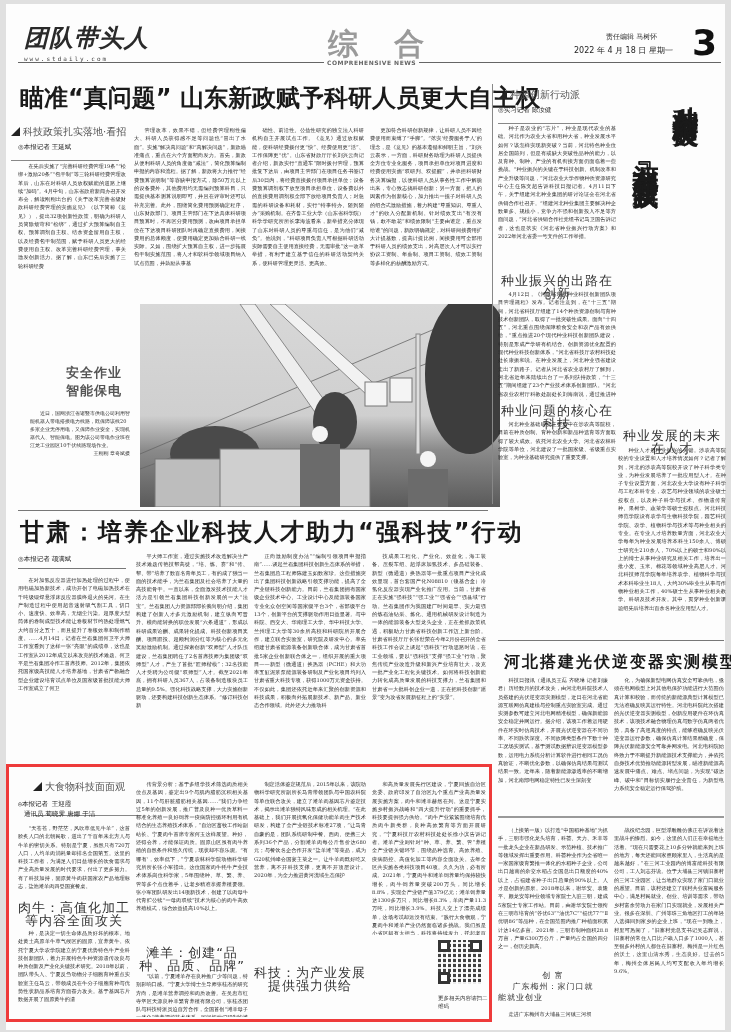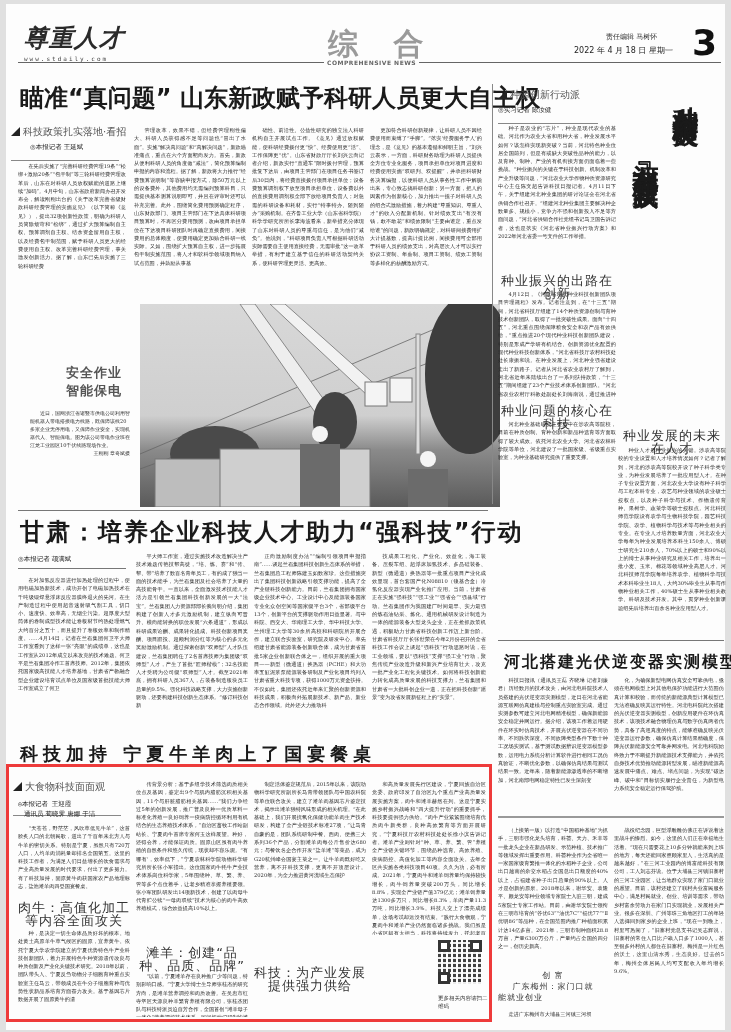--- a/index.html
+++ b/index.html
@@ -3,21 +3,21 @@
 <meta charset="utf-8">
 <style>
   * { box-sizing: border-box; margin: 0; padding: 0; }
   html, body { width: 731px; height: 1032px; background: #e0e0e0; overflow: hidden; }
   body { font-family: "DejaVu Serif", serif; color: #1a1a1a; position: relative; }
   .page { position: absolute; left: 6px; top: 4px; width: 719px; height: 1026px; background: #fdfdfd; }
   .abs { position: absolute; }
   
   .logo { left: 18px; top: 18px; font-family: "DejaVu Serif", serif; font-size: 24px; font-style: italic; font-weight: bold; letter-spacing: 1px; color: #2a2a2a; }
   .logo-url { left: 18px; top: 51px; font-family: "DejaVu Sans Mono", monospace; font-size: 6px; letter-spacing: 2px; color: #444; }
-  .section-title { left: 322px; top: 20px; font-family: Liberation Serif, serif; font-size: 30px; font-weight: bold; color: #9a9a9a; letter-spacing: 14px; }
+  .section-title { left: 322px; top: 20px; font-family: Liberation Sans, sans-serif; font-size: 30px; font-weight: bold; color: #9a9a9a; letter-spacing: 14px; }
   .section-sub { left: 318px; top: 55px; font-family: "DejaVu Sans", sans-serif; font-size: 6px; font-weight: bold; color: #666; letter-spacing: 0.5px; background: #fdfdfd; padding: 0 3px; }
   .rule-top { left: 12px; top: 58px; width: 703px; height: 1px; background: #666; }
   .editor { left: 600px; top: 28px; font-size: 7px; color: #333; font-family: "DejaVu Sans", sans-serif; }
   .date { left: 568px; top: 41px; font-size: 8px; color: #222; font-family: "DejaVu Sans", sans-serif; }
   .pagenum { left: 686px; top: 18px; font-family: "DejaVu Sans", sans-serif; font-size: 36px; font-weight: bold; color: #111; }
   
   .h1 { font-family: "DejaVu Sans", sans-serif; font-weight: bold; color: #1a1a1a; white-space: nowrap; }
   .h-main { left: 14px; top: 78px; font-size: 24px; letter-spacing: 0px; }
   .h-gansu { left: 14px; top: 512px; font-size: 24px; letter-spacing: 2px; }
   .h-ningxia { left: 14px; top: 738px; font-size: 18px; letter-spacing: 5px; }
@@ -43,32 +43,32 @@
       #fff; opacity: .85; }
   .qr::after { content: ""; position: absolute; inset: 0; background: repeating-linear-gradient(0deg, rgba(255,255,255,.9) 0 2px, transparent 2px 5px); }
   .qr-finder { position: absolute; width: 12px; height: 12px; border: 3px solid #111; background: #fff; z-index: 2; }
   .qr-cap { left: 432px; top: 990px; font-size: 5.5px; line-height: 8px; color: #333; width: 50px; }
 </style>
 </head>
 <body>
 
 <div class="page">
 
-  <div class="abs logo">尊重人才</div>
+  <div class="abs logo">团队带头人</div>
   <div class="abs logo-url">www.stdaily.com</div>
   <div class="abs section-title">综 合</div>
   <div class="abs rule-top"></div>
   <div class="abs section-sub">COMPREHENSIVE NEWS</div>
   <div class="abs editor">责任编辑  马树怀</div>
   <div class="abs date">2022 年 4 月 18 日  星期一</div>
   <div class="abs pagenum">3</div>
 
   <div class="abs h1 h-main">瞄准“真问题” 山东新政赋予科研人员更大自主权</div>
   <div class="abs kicker" style="left:5px;top:121px;width:108px;">科技政策扎实落地·看招</div>
-  <div class="abs byline" style="left:24px;top:139px;">◎本报记者  王延斌</div>
+  <div class="abs byline" style="left:12px;top:139px;">◎本报记者  王延斌</div>
   <div class="abs col" style="left:12px;top:158px;width:108px;height:140px;">
       <p>在先后实施了“完善科研经费管理19条”“松绑+激励20条”“包干制”等三轮科研经费管理改革后，山东在对科研人员放权赋能的道路上继续“加码”。4月中旬，山东省政府新闻办召开发布会，解读刚刚出台的《关于改革完善省级财政科研经费管理的实施意见》（以下简称《意见》），提出32项创新性政策，明确为科研人员简除烦苛和“松绑”，通过扩大预算编制自主权、预算调剂自主权、结余资金留用自主权，以及经费包干制范围，赋予科研人员更大的经费使用自主权。改革完善科研经费管理，事关激发创新活力。据了解，山东已先后实施了三轮科研经费</p>
     </div>
   <div class="abs col" style="left:128px;top:122px;width:112px;height:160px;">
       <p>管理改革，效果不错，但经费管理刚性偏大、科研人员获得感不足等问题也“冒出了水面”。实施“解决真问题”和“真解决问题”，新政瞄准痛点，重点在六个方面靶向发力。首先，新政从便利科研人员的角度做“减法”，简化预算编制申报的内容和流程。据了解，新政将大力推行“经费预算说明制”等容缺申报方式，除50万元以上的设备费外，其他费用均无需编列预算科目，只需提供基本测算说明即可，并且在评审时还可以补充完善。此外，围绕简化费用预测确定程序，山东财政部门、项目主管部门在下达具体科研项目预算时，不再区分费用预测，改由项目承担单位在下达项目科研团队时再确定直接费用，间接费用的总体额度，使费用确定更加贴合科研一线实际。又如，围绕扩大预算自主权，进一步拓展包干制实施范围，将人才和软科学领域项目纳入试点范围，并鼓励从事基</p>
     </div>
   <div class="abs col" style="left:246px;top:122px;width:112px;height:160px;">
       <p>础性、前沿性、公益性研究的独立法人科研机构自主开展试点工作。《意见》通过放权赋能，使科研经费拨付更“快”、经费使用更“活”、工作保障更“优”。山东省财政厅厅长刘兴云向记者介绍，新政实行“直通车”限时拨付管理，预算批复下达后，由项目主管部门在项目任务书签订后30日内，将经费直接拨付项目承担单位；设备费预算调剂权下放至项目承担单位，设备费以外的直接费用调剂权全部下放给项目负责人；对急需的科研设备和耗材，实行“特事特办、随到随办”采购机制。在齐鲁工业大学（山东省科学院）科学学研究所所长李海波看来，新举措充分体现了山东对科研人员的尊重与信任，是为他们“减负”。他说到，“科研项目负责人可根据科研活动实际需要自主使用直接经费，无需审批”这一改革举措，有利于建立基于信任的科研活动契约关系，使科研管理更灵活、更高效、</p>
     </div>
   <div class="abs col" style="left:364px;top:122px;width:112px;height:160px;">
@@ -160,22 +160,21 @@
     </div>
   <div class="abs subhead" style="left:492px;top:966px;width:110px;font-size:8px;line-height:11px;">
     <div>创  富</div>
     <div>广东梅州：家门口就</div>
     <div style="text-align:left;">能就业创业</div>
   </div>
   <div class="abs col" style="left:492px;top:1006px;width:110px;height:10px;">
       <p>走进广东梅州市大埔县三河镇三河坝</p>
     </div>
 
-  <div class="abs h1 h-ningxia">科技加持  宁夏牛羊肉上了国宴餐桌</div>
-  <div class="abs kicker" style="left:7px;top:776px;width:108px;">大食物科技面面观</div>
+  <div class="abs kicker" style="left:27px;top:776px;width:108px;">大食物科技面面观</div>
   <div class="abs byline" style="left:12px;top:796px;font-family:Liberation Mono, monospace;">◎本报记者  王迎霞</div>
   <div class="abs byline" style="left:18px;top:806px;">通讯员  荀晓霁  唐娜  于洁</div>
   <div class="abs col" style="left:12px;top:820px;width:112px;height:72px;">
       <p>“天苍苍，野茫茫，风吹草低见牛羊”，这首脍炙人口的北朝民歌，道出了千百年来北方人与牛羊的密切关系。特别是宁夏，虽然只有720万人口，人均羊肉消耗量却排名全国第五。这里的科技工作者，为满足人们日益增长的饮食需求与产业高质量发展的时代要求，付出了更多努力。有了科技加持，固原黄牛肉获国家农产品地理标志，盐池滩羊肉四登国宴餐桌。</p>
     </div>
   <div class="abs subhead" style="left:12px;top:897px;width:112px;">肉牛：高值化加工等内容全面攻关</div>
   <div class="abs col" style="left:12px;top:925px;width:112px;height:88px;">
       <p>种，是决定一切生命体品质好坏的根本。地处黄土高原羊牛草气候区的固原，宜养黄牛。依托宁夏大学农学院建立的宁夏优势特色牛产业科技创新团队，着力开展特色牛种资源遗传改良与种质创新及产业化关键技术研究。2018年以前，团队带头人、宁夏反刍动物分子细胞育种重点实验室主任马云，带领成员在牛分子细胞育种与优势性状新品系培育方面奋力攻关。基于基因芯片数据开展了固原黄牛的遗</p>
     </div>
   <div class="abs col" style="left:130px;top:776px;width:112px;height:160px;">

